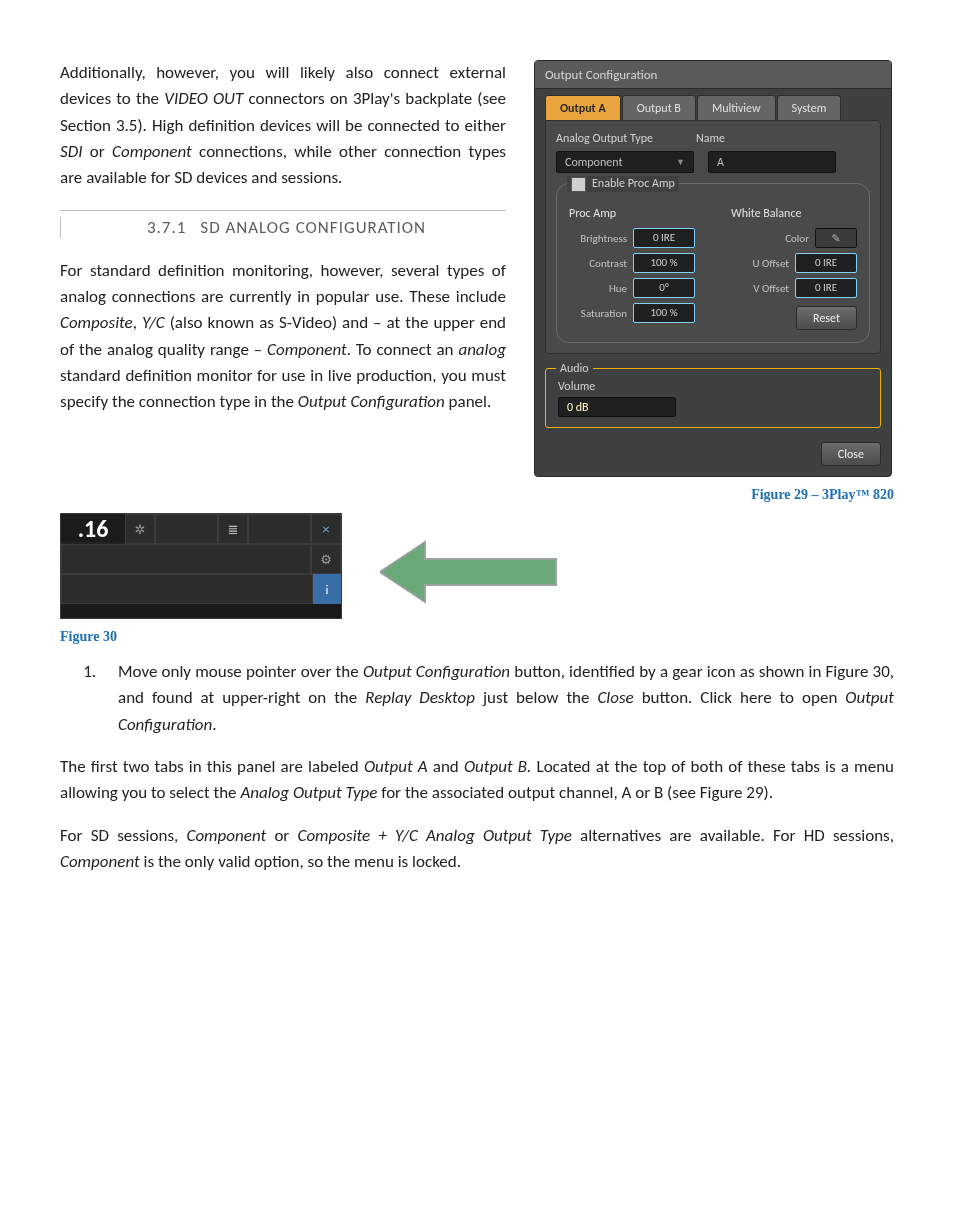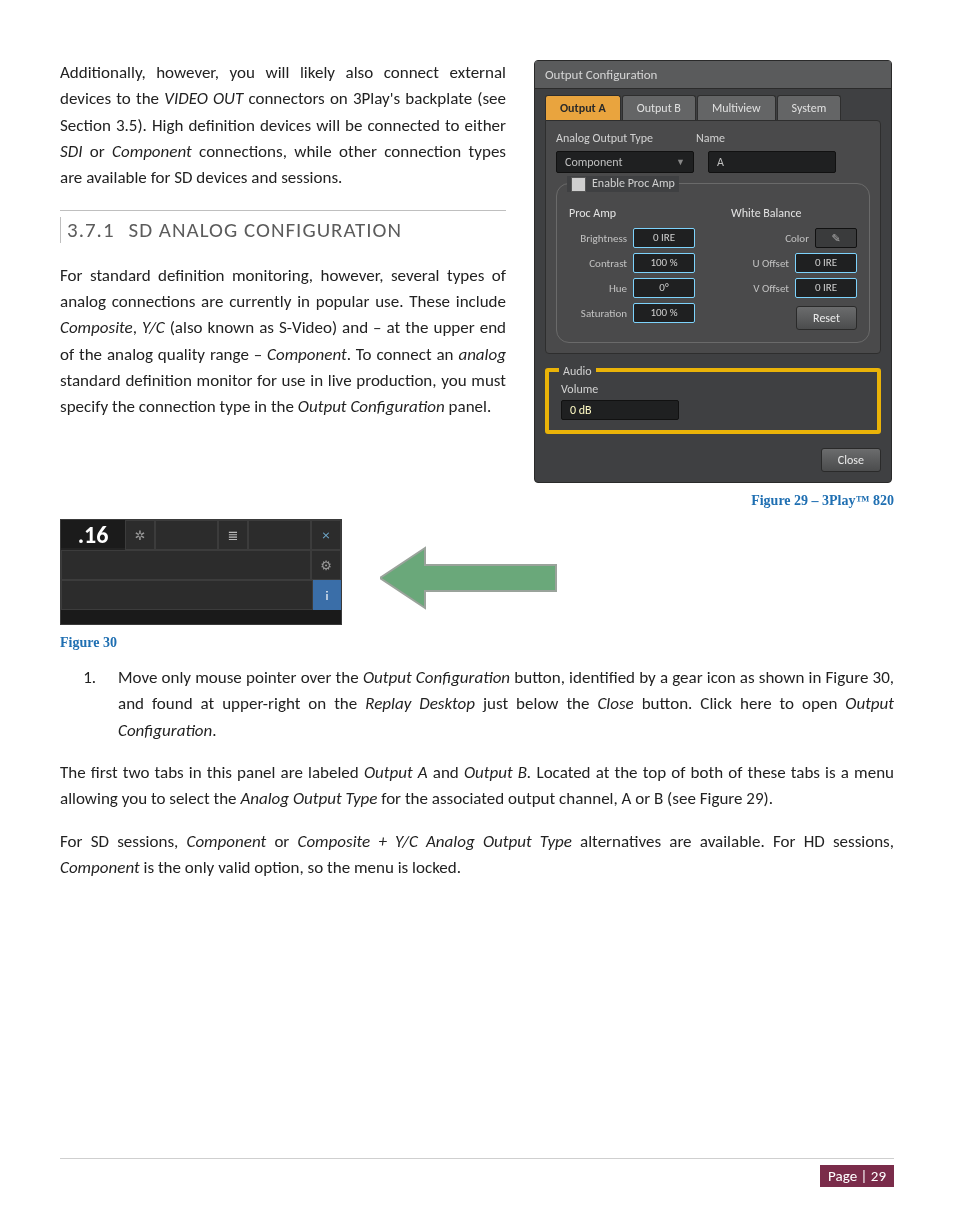--- a/index.html
+++ b/index.html
@@ -20,21 +20,21 @@
   .page{width:var(--page-w);min-height:var(--page-h);margin:0 auto;position:relative;padding:60px 60px 40px 60px;box-sizing:border-box;}
   p{font-size:17px;line-height:1.55;margin:0 0 16px 0;}
   .justify{text-align:justify;}
   .em{font-style:italic;}
   .two-col{display:flex;gap:28px;align-items:flex-start;}
   .left-col{flex:1;min-width:0;}
   .right-col{width:360px;flex:none;}
   
   .sec-block{margin:18px 0 20px 0;}
   .sec-rule{border-top:1px solid #bfbfbf;margin-bottom:6px;}
-  .sec-head{padding-left:6px;border-left:1px solid #bfbfbf;color:#5c5c5c;font-size:21px;letter-spacing:1px;}
+  .sec-head{padding-left:6px;border-left:1px solid #bfbfbf;color:#5c5c5c;font-size:17px;letter-spacing:1px;text-align:center;}
   .sec-num{color:#5c5c5c;margin-right:14px;}
   
   .caption{color:var(--accent);font-weight:600;font-size:14px;margin-top:10px;font-family:Liberation Serif, serif;}
   .cap-right{text-align:right;}
   
   ol.doc-list{margin:14px 0 16px 40px;padding:0;font-size:17px;line-height:1.55;}
   ol.doc-list li{text-align:justify;padding-left:18px;}
   
   .footer{position:absolute;bottom:40px;left:60px;right:60px;border-top:1px solid #cfcfcf;padding-top:6px;display:flex;justify-content:flex-end;}
   .page-badge{background:var(--page-badge);color:#fff;font-size:15px;padding:2px 8px;}
@@ -57,21 +57,21 @@
   .group-title{position:absolute;top:-8px;left:10px;background:var(--dk-bg);padding:0 4px;color:#d0d0d0;font-size:12px;}
   .proc-row{display:flex;gap:36px;margin-top:12px;}
   .proc-col{flex:1;}
   .proc-col .hd{color:#e2e2e2;font-size:12px;margin-bottom:8px;}
   .kv{display:flex;justify-content:flex-end;align-items:center;margin-bottom:5px;gap:6px;}
   .kv .k{color:#c2c2c2;font-size:11px;text-align:right;}
   .kv .v{background:var(--field);border:1px solid #7dd3fc;color:#cfcfcf;height:18px;line-height:18px;width:60px;text-align:center;font-size:11px;border-radius:2px;}
   .kv .sw{background:#3a3b3c;border:1px solid #111;height:18px;width:40px;border-radius:2px;display:flex;align-items:center;justify-content:center;color:#aaa;font-size:11px;}
   .btn{display:inline-block;background:linear-gradient(#6b6c6d,#4b4c4d);border:1px solid #2a2a2a;border-radius:3px;padding:4px 16px;color:#eaeaea;font-size:12px;}
   .btn-row{display:flex;justify-content:flex-end;margin-top:8px;}
-  .audio-group{border:4px solid #eab308;border-radius:3px;padding:10px 12px;margin-top:14px;position:relative;}
+  .audio-group{border:1px solid #eab308;border-radius:3px;padding:10px 12px;margin-top:14px;position:relative;}
   .audio-group .group-title{background:var(--dk-bg);}
   .vol-field{background:var(--field);border:1px solid #111;color:#fef9c3;height:18px;line-height:18px;width:100px;text-align:left;padding:0 8px;font-size:12px;border-radius:2px;margin-top:4px;}
   .chk{display:inline-block;width:13px;height:13px;background:#cfcfcf;border:1px solid #555;margin-right:6px;vertical-align:middle;}
   
   .mini{width:280px;background:#232323;border:1px solid #3a3a3a;display:flex;flex-direction:column;}
   .mini-row{display:flex;}
   .mini-big{background:#1b1b1b;color:#fff;font-weight:bold;font-size:24px;width:64px;height:28px;display:flex;align-items:center;justify-content:center;}
   .mini-cell{border:1px solid #3c3c3c;background:#2c2c2c;height:28px;}
   .mini-gear{color:#9a9a9a;font-size:13px;width:28px;display:flex;align-items:center;justify-content:center;}
   .mini-icon{width:28px;display:flex;align-items:center;justify-content:center;color:#bbb;font-size:13px;}
@@ -225,17 +225,14 @@
 </ol>
 
 <p class="justify">
   <span>The first two tabs in this panel are labeled </span><span class="em">Output A</span><span> and </span><span class="em">Output B.</span><span> Located at the top of both of these tabs is a menu allowing you to select the </span><span class="em">Analog Output Type</span><span> for the associated output channel, A or B (see Figure 29).</span>
 </p>
 
 <p class="justify">
   <span>For SD sessions, </span><span class="em">Component</span><span> or </span><span class="em">Composite + Y/C Analog Output Type</span><span> alternatives are available. For HD sessions, </span><span class="em">Component</span><span> is the only valid option, so the menu is locked.</span>
 </p>
 
-<div class="footer">
-  <span class="page-badge">Page | 29</span>
+
 </div>
 
-</div>
-
 </body></html>

